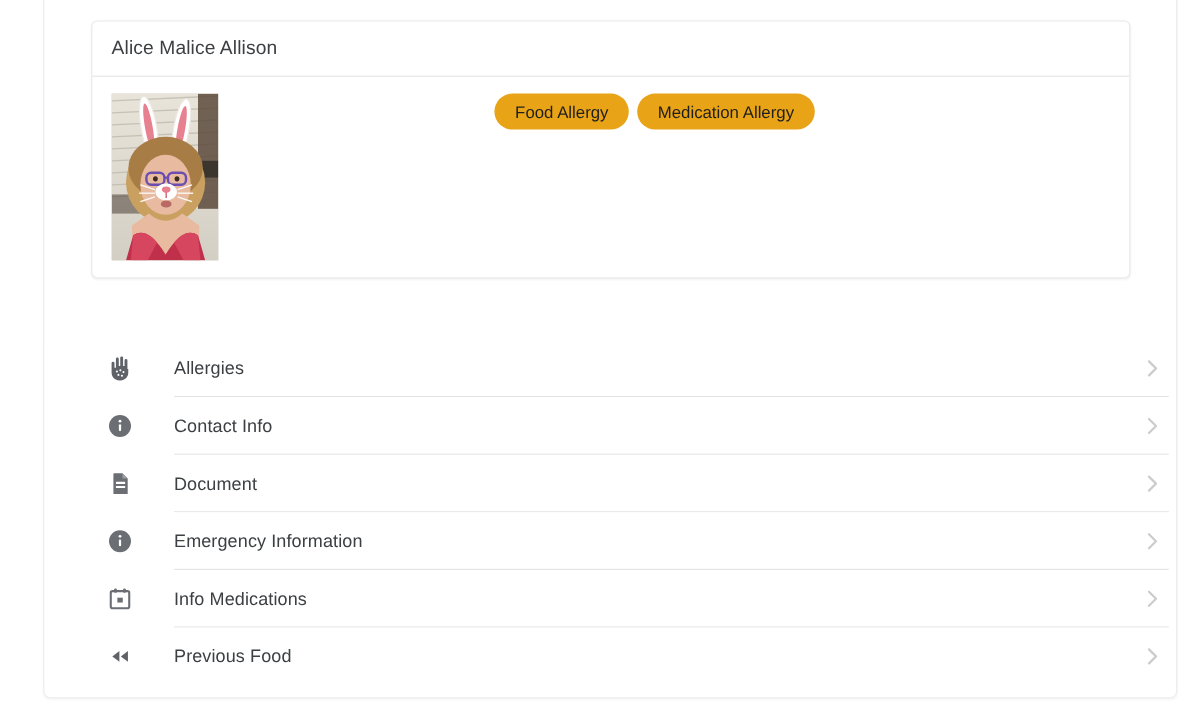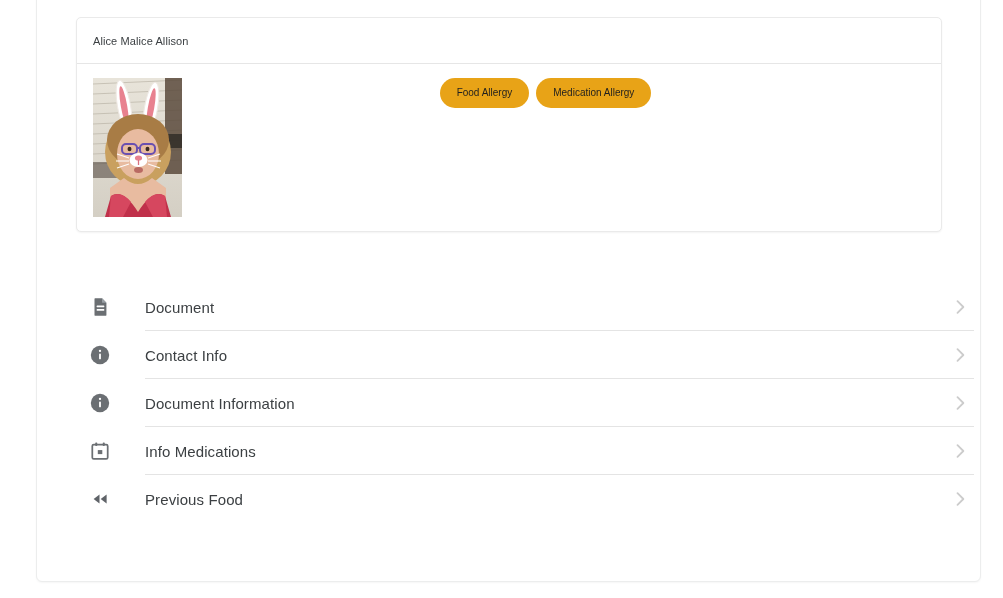--- a/index.html
+++ b/index.html
@@ -50,21 +50,21 @@
   .card-header {
     height: 46px;
     border-bottom: 1px solid #e6e6e6;
     display: flex;
     align-items: center;
     padding: 0 16px;
     box-sizing: border-box;
   }
 
   .patient-name {
-    font-size: 11px;
+    font-size: 16px;
     color: #3c4043;
     letter-spacing: 0.1px;
   }
 
   .card-body {
     height: 167px;
     display: flex;
     align-items: flex-start;
     padding: 14px 16px 0 16px;
     box-sizing: border-box;
@@ -97,21 +97,21 @@
   }
   .badge-area > * { pointer-events: auto; }
 
   .badge {
     background: #e8a317;
     color: #1f1f1f;
     border-radius: 20px;
     height: 30px;
     line-height: 30px;
     padding: 0 17px;
-    font-size: 10px;
+    font-size: 14px;
     white-space: nowrap;
     box-sizing: border-box;
   }
 
   
   .nav-list {
     position: absolute;
     left: 0;
     right: 0;
     top: 292px;
@@ -255,20 +255,58 @@
         <div class="badge-area">
           <span class="badge">Food Allergy</span>
           <span class="badge">Medication Allergy</span>
         </div>
 
       </div>
     </div>
 
     <div class="nav-list">
 
+      <div class="nav-row">
+        <span class="nav-icon">
+          <svg width="24" height="24" viewBox="0 0 24 24" fill="#5f6368">
+            <path d="M18.19 12.44V5.4a1.2 1.2 0 0 0-2.4 0v4.6h-1.2V3.2a1.2 1.2 0 0 0-2.4 0v6.8h-1.2V4.2a1.2 1.2 0 0 0-2.4 0v7.3h-1.2V7.6a1.2 1.2 0 0 0-2.4 0v8.1c0 3.53 2.87 6.4 6.4 6.4h1.1c3.53 0 6.4-2.87 6.4-6.4v-3.26z"></path>
+            <g fill="#ffffff">
+              <circle cx="9.4" cy="14.6" r="0.85"></circle>
+              <circle cx="12.3" cy="13.6" r="0.85"></circle>
+              <circle cx="14.9" cy="15.1" r="0.85"></circle>
+              <circle cx="10.7" cy="17.4" r="0.85"></circle>
+              <circle cx="13.6" cy="18.1" r="0.85"></circle>
+            </g>
+          </svg>
+        </span>
+        <span class="nav-label">Allergies</span>
+        <span class="nav-chevron">
+          <svg width="20" height="20" viewBox="0 0 24 24" fill="none" stroke="#cccccc" stroke-width="2.2" stroke-linecap="round" stroke-linejoin="round">
+            <polyline points="9,5 16,12 9,19"></polyline>
+          </svg>
+        </span>
+        <span class="nav-divider"></span>
+      </div>
+
+      <div class="nav-row">
+        <span class="nav-icon">
+          <svg width="22" height="22" viewBox="0 0 24 24">
+            <circle cx="12" cy="12" r="10" fill="#6b6f73"></circle>
+            <rect x="11" y="10.4" width="2" height="6.3" rx="1" fill="#ffffff"></rect>
+            <circle cx="12" cy="7.6" r="1.25" fill="#ffffff"></circle>
+          </svg>
+        </span>
+        <span class="nav-label">Contact Info</span>
+        <span class="nav-chevron">
+          <svg width="20" height="20" viewBox="0 0 24 24" fill="none" stroke="#cccccc" stroke-width="2.2" stroke-linecap="round" stroke-linejoin="round">
+            <polyline points="9,5 16,12 9,19"></polyline>
+          </svg>
+        </span>
+        <span class="nav-divider"></span>
+      </div>
 
       <div class="nav-row">
         <span class="nav-icon">
           <svg width="22" height="22" viewBox="0 0 24 24">
             <path d="M6 2.5h8.2L19 7.3V21a.5.5 0 0 1-.5.5h-12A.5.5 0 0 1 6 21V3a.5.5 0 0 1 .5-.5z" fill="#6b6f73"></path>
             <path d="M14.2 2.5 19 7.3h-4.3a.5.5 0 0 1-.5-.5z" fill="#9aa0a6"></path>
             <rect x="8.3" y="10.4" width="8.4" height="1.9" rx="0.5" fill="#ffffff"></rect>
             <rect x="8.3" y="14.2" width="8.4" height="1.9" rx="0.5" fill="#ffffff"></rect>
           </svg>
         </span>
@@ -282,38 +320,21 @@
       </div>
 
       <div class="nav-row">
         <span class="nav-icon">
           <svg width="22" height="22" viewBox="0 0 24 24">
             <circle cx="12" cy="12" r="10" fill="#6b6f73"></circle>
             <rect x="11" y="10.4" width="2" height="6.3" rx="1" fill="#ffffff"></rect>
             <circle cx="12" cy="7.6" r="1.25" fill="#ffffff"></circle>
           </svg>
         </span>
-        <span class="nav-label">Contact Info</span>
-        <span class="nav-chevron">
-          <svg width="20" height="20" viewBox="0 0 24 24" fill="none" stroke="#cccccc" stroke-width="2.2" stroke-linecap="round" stroke-linejoin="round">
-            <polyline points="9,5 16,12 9,19"></polyline>
-          </svg>
-        </span>
-        <span class="nav-divider"></span>
-      </div>
-
-      <div class="nav-row">
-        <span class="nav-icon">
-          <svg width="22" height="22" viewBox="0 0 24 24">
-            <circle cx="12" cy="12" r="10" fill="#6b6f73"></circle>
-            <rect x="11" y="10.4" width="2" height="6.3" rx="1" fill="#ffffff"></rect>
-            <circle cx="12" cy="7.6" r="1.25" fill="#ffffff"></circle>
-          </svg>
-        </span>
-        <span class="nav-label">Document Information</span>
+        <span class="nav-label">Emergency Information</span>
         <span class="nav-chevron">
           <svg width="20" height="20" viewBox="0 0 24 24" fill="none" stroke="#cccccc" stroke-width="2.2" stroke-linecap="round" stroke-linejoin="round">
             <polyline points="9,5 16,12 9,19"></polyline>
           </svg>
         </span>
         <span class="nav-divider"></span>
       </div>
 
       <div class="nav-row">
         <span class="nav-icon">

